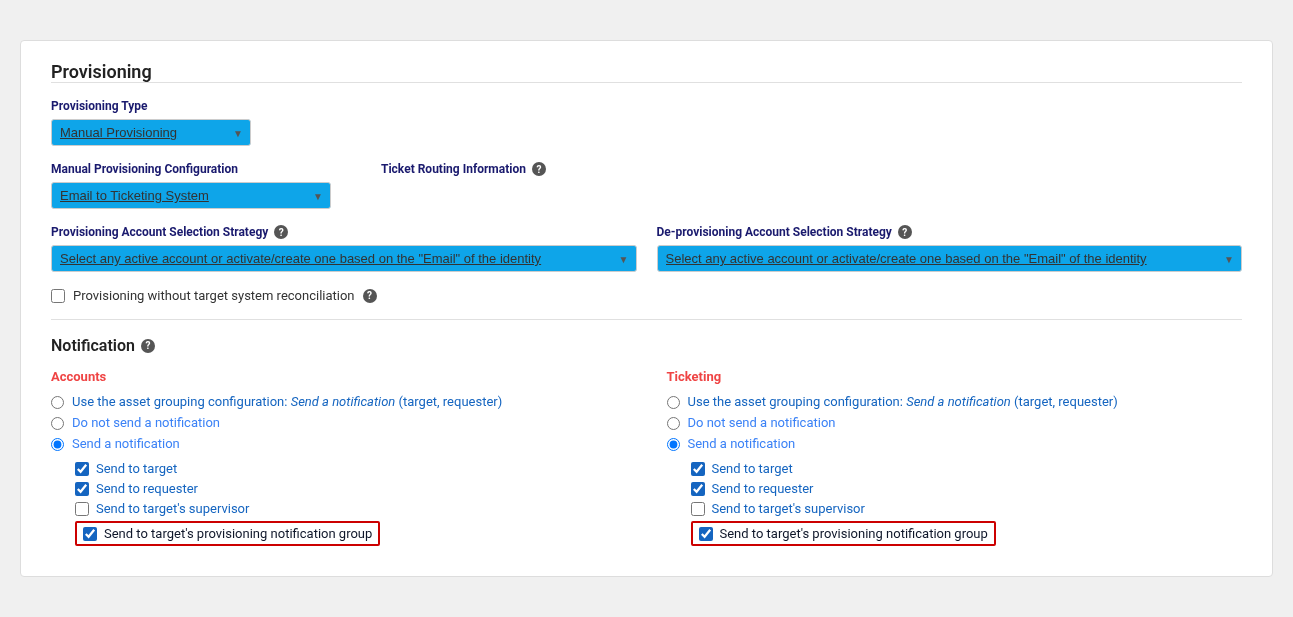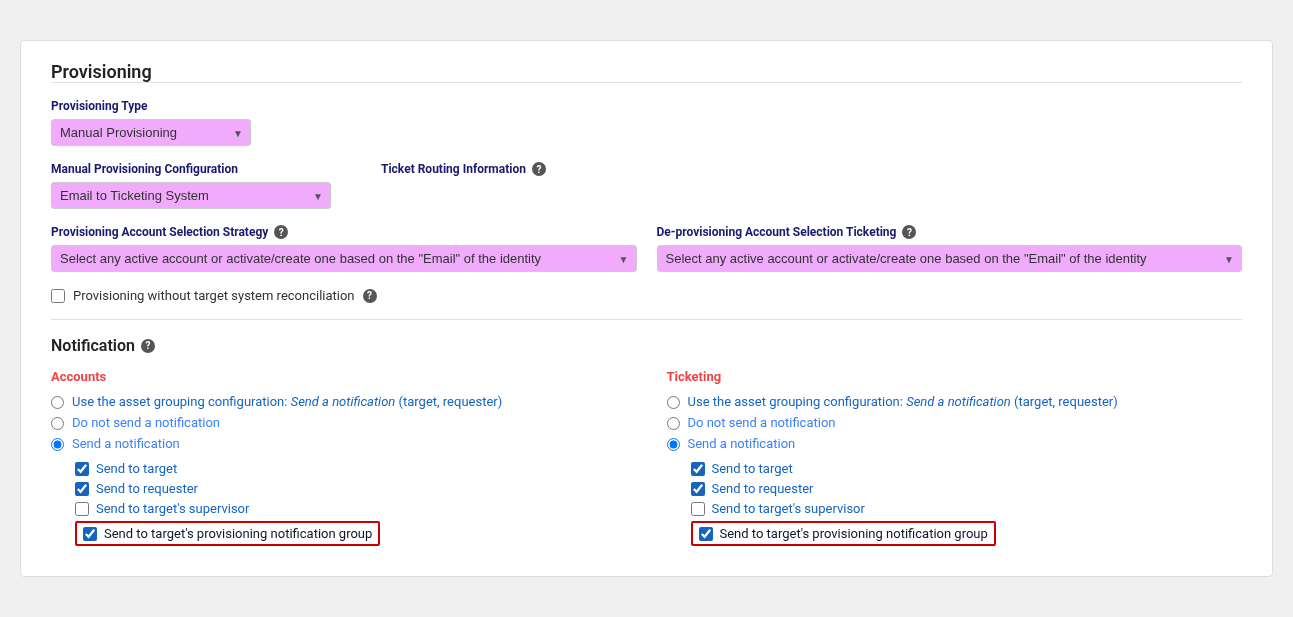--- a/index.html
+++ b/index.html
@@ -61,22 +61,23 @@
       width: 100%;
     }
     select {
       appearance: none;
       -webkit-appearance: none;
       border: 1px solid #ccc;
       border-radius: 3px;
       padding: 5px 28px 5px 8px;
       font-size: 13px;
       color: #333;
-      background: #f0abfc;
-      cursor: pointer;
+      background: #0ea5e9;
+      cursor: pointer;
+      text-decoration: underline;
     }
     .select-arrow {
       position: absolute;
       right: 8px;
       top: 50%;
       transform: translateY(-50%);
       pointer-events: none;
       font-size: 10px;
       color: #555;
     }
@@ -263,21 +264,21 @@
       </div>
       <div class="select-wrapper full-width">
         <select class="dropdown-full">
           <option>Select any active account or activate/create one based on the "Email" of the identity</option>
         </select>
         <span class="select-arrow">▼</span>
       </div>
     </div>
     <div class="col">
       <div class="field-label">
-        <span>De-provisioning Account Selection Ticketing</span>
+        <span>De-provisioning Account Selection Strategy</span>
         <span class="help-icon">?</span>
       </div>
       <div class="select-wrapper full-width">
         <select class="dropdown-full">
           <option>Select any active account or activate/create one based on the "Email" of the identity</option>
         </select>
         <span class="select-arrow">▼</span>
       </div>
     </div>
   </div>

